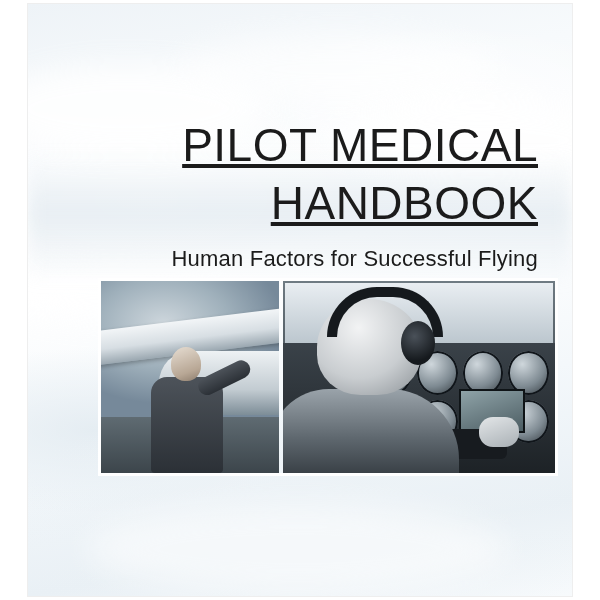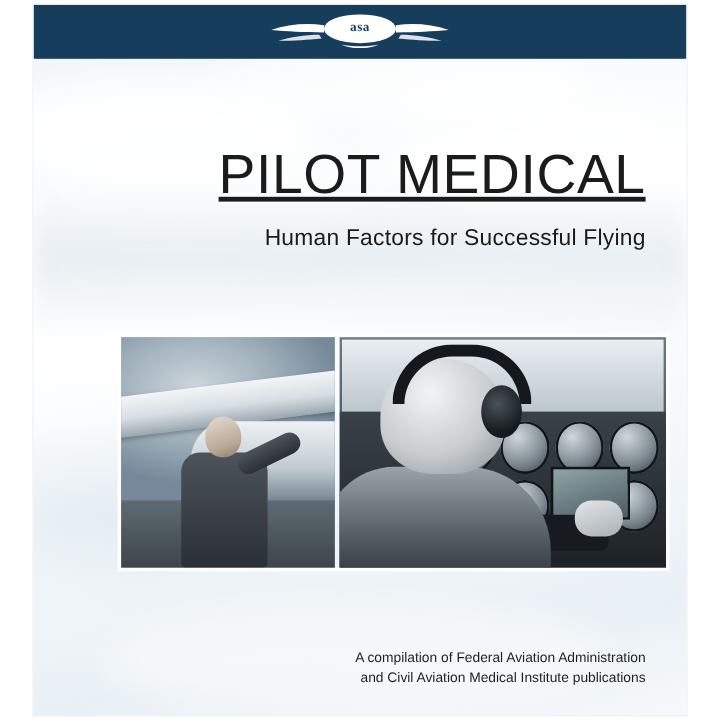--- a/index.html
+++ b/index.html
@@ -100,21 +100,21 @@
     color: #1b1b1b;
     font-weight: normal;
     letter-spacing: .5px;
     line-height: 1.0;
     text-decoration: underline;
   }
   .title-line-1 { font-size: 46px; }
   .title-line-2 { font-size: 46px; margin-top: 12px; }
   .subtitle {
     margin-top: 20px;
-    font-size: 19px;
+    font-size: 22px;
     color: #1b1b1b;
     letter-spacing: .2px;
   }
 
   
   .photos {
     position: absolute;
     left: 70px;
     top: 274px;
     width: 460px;
@@ -283,39 +283,24 @@
 <div class="cover">
 
   <div class="sky"></div>
   <div class="cloud c1"></div>
   <div class="cloud c2"></div>
   <div class="cloud c3"></div>
   <div class="cloud c4"></div>
   <div class="cloud c5"></div>
   <div class="haze"></div>
 
-  <div class="top-band">
-    <div class="logo">
-      <svg width="156" height="40" viewBox="0 0 156 40" aria-hidden="true">
-        <g fill="#ffffff">
-          <ellipse cx="78" cy="17" rx="30" ry="12"></ellipse>
-          <path d="M48 14 C34 12, 18 13, 4 18 C18 19, 30 20, 48 20 Z"></path>
-          <path d="M108 14 C122 12, 138 13, 152 18 C138 19, 126 20, 108 20 Z"></path>
-          <path d="M44 22 C32 22, 20 24, 10 27 C24 27, 34 26, 46 25 Z" opacity=".85"></path>
-          <path d="M112 22 C124 22, 136 24, 146 27 C132 27, 122 26, 110 25 Z" opacity=".85"></path>
-          <path d="M62 30 C70 34, 86 34, 94 30 C86 32, 70 32, 62 30 Z"></path>
-        </g>
-        <ellipse cx="78" cy="17" rx="26" ry="9.5" fill="#ffffff"></ellipse>
-      </svg>
-      <span class="logo-text">asa</span>
-    </div>
-  </div>
 
   <div class="title-block">
     <div class="title-line title-line-1">PILOT MEDICAL</div>
+    <div class="title-line title-line-2">HANDBOOK</div>
     <div class="subtitle">Human Factors for Successful Flying</div>
   </div>
 
   <div class="photos">
 
     <div class="photo photo-left">
       <div class="wing"></div>
       <div class="fuselage"></div>
       <div class="ground"></div>
       <div class="person">
@@ -342,18 +327,14 @@
       <div class="yoke"></div>
       <div class="hand"></div>
       <div class="shoulder"></div>
       <div class="pilot-head"></div>
       <div class="headset-band"></div>
       <div class="headset-cup"></div>
     </div>
 
   </div>
 
-  <div class="credit">
-    <div>A compilation of Federal Aviation Administration</div>
-    <div>and Civil Aviation Medical Institute publications</div>
-  </div>
 
 </div>
 
 </body></html>

